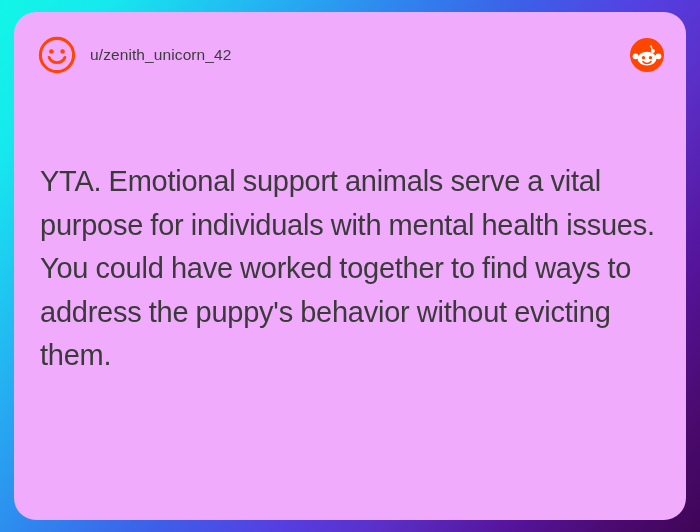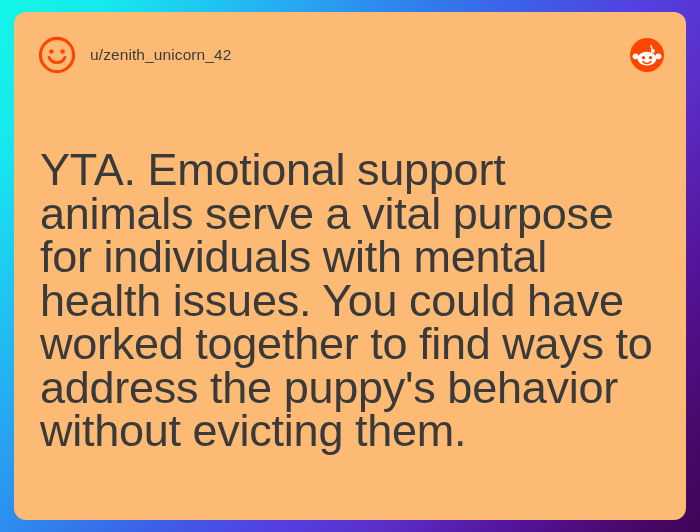--- a/index.html
+++ b/index.html
@@ -39,22 +39,22 @@
     );
   }
 
   
   #card {
     position: absolute;
     left: 14px;
     top: 12px;
     width: 672px;
     height: 508px;
-    background: #fdba74;
-    border-radius: 12px;
+    background: #f0abfc;
+    border-radius: 22px;
     box-sizing: border-box;
     overflow: hidden;
   }
 
   
   #card-header {
     position: absolute;
     left: 0;
     top: 0;
     right: 0;
@@ -89,23 +89,23 @@
     width: 34px;
     height: 34px;
     flex: 0 0 auto;
     display: block;
   }
 
   
   #comment-body {
     position: absolute;
     left: 26px;
-    top: 136px;
+    top: 148px;
     width: 624px;
-    font-size: 45px;
+    font-size: 29px;
     line-height: 43.5px;
     color: #3A3A3A;
     letter-spacing: -0.25px;
     word-spacing: -0.5px;
     font-family: "Liberation Sans", sans-serif;
   }
 </style>
 </head>
 <body>
 

